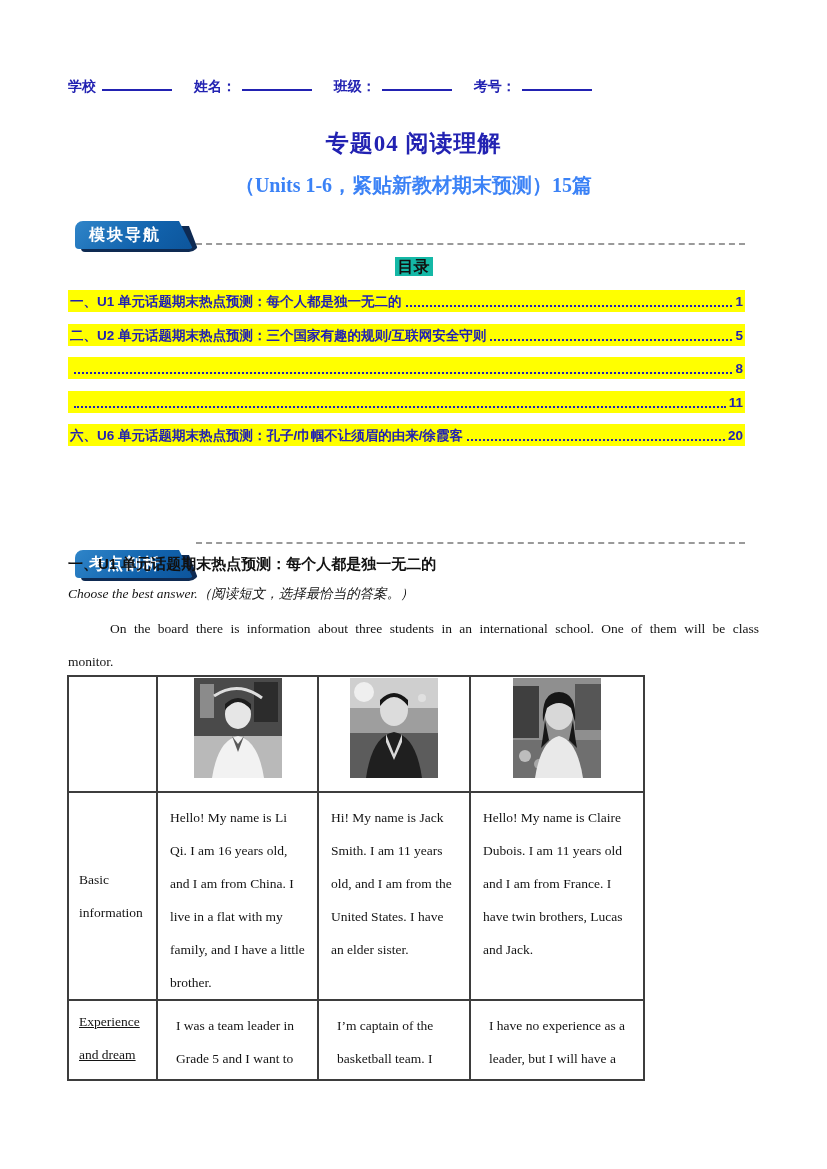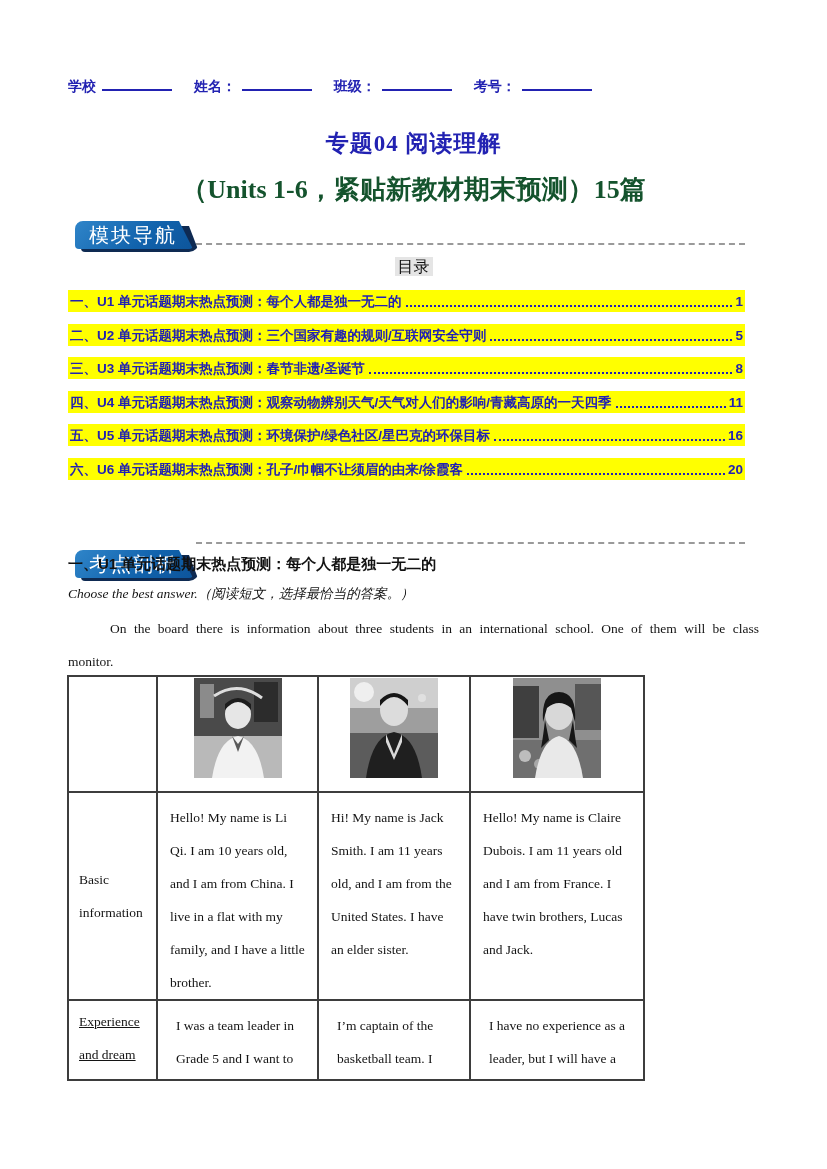--- a/index.html
+++ b/index.html
@@ -19,48 +19,48 @@
     display:inline-block;width:70px;height:13px;
     border-bottom:2px solid #2222b2;margin-right:18px;
   }
   
   .title{
     position:absolute;top:128px;left:0;width:100%;text-align:center;
     font-weight:bold;font-size:23px;color:#2222b2;letter-spacing:1px;
   }
   .subtitle{
     position:absolute;top:172px;left:0;width:100%;text-align:center;
-    font-weight:bold;font-size:26px;color:#14532d;
+    font-weight:bold;font-size:20px;color:#3b82f6;
   }
   
   .ribbon{position:absolute;left:75px;height:28px;width:118px;}
   .ribbon .back{
     position:absolute;left:6px;top:5px;right:-6px;bottom:-3px;
     background:#0e2a52;border-radius:4px 4px 10px 4px;
     clip-path:polygon(0 0,calc(100% - 10px) 0,100% 100%,0 100%);
   }
   .ribbon .front{
     position:absolute;left:0;top:0;right:0;bottom:0;
     background:linear-gradient(135deg,#2f85c9 0%,#1162ac 60%,#0d559b 100%);
     border-radius:8px 4px 4px 4px;
     clip-path:polygon(0 0,calc(100% - 14px) 0,100% 100%,0 100%);
     color:#ffffff;font-family:"Liberation Sans","DejaVu Sans",sans-serif;
-    font-weight:normal;font-size:20px;line-height:28px;text-indent:14px;
+    font-weight:bold;font-size:16px;line-height:28px;text-indent:14px;
     letter-spacing:2px;
   }
   .dashline{
     position:absolute;left:196px;width:549px;border-top:2px dashed #9a9a9a;height:0;
   }
   
   .toc-head{
     position:absolute;top:257px;left:0;width:100%;text-align:center;
     font-family:"Liberation Sans","DejaVu Sans",sans-serif;
     font-weight:bold;font-size:16px;color:#111;
   }
-  .toc-head b{background:#e5e5e5;padding:1px 3px;font-weight:normal;}
+  .toc-head b{background:#14b8a6;padding:1px 3px;font-weight:bold;}
   .toc{position:absolute;left:68px;top:290px;width:677px;}
   .toc-entry{
     display:flex;align-items:flex-end;background:#ffff00;
     height:22px;margin-bottom:11.6px;padding:0 2px;
     font-family:"Liberation Sans","DejaVu Sans",sans-serif;
     font-weight:bold;font-size:13.5px;color:#2222b2;cursor:pointer;
   }
   .toc-entry .lbl{white-space:nowrap;line-height:21px;}
   .toc-entry .dots{flex:1;border-bottom:2px dotted #2222b2;margin:0 3px 5px 4px;min-width:12px;}
   .toc-entry .pg{line-height:21px;}
@@ -125,33 +125,26 @@
       <span class="lbl">一、U1 单元话题期末热点预测：每个人都是独一无二的</span>
       <span class="dots"></span>
       <span class="pg">1</span>
     </div>
     <div class="toc-entry">
       <span class="lbl">二、U2 单元话题期末热点预测：三个国家有趣的规则/互联网安全守则</span>
       <span class="dots"></span>
       <span class="pg">5</span>
     </div>
     <div class="toc-entry">
-      <span class="lbl">三、U3 单元话题期末热点预测：春节非遗/圣诞节</span>
       <span class="dots"></span>
       <span class="pg">8</span>
     </div>
     <div class="toc-entry">
-      <span class="lbl">四、U4 单元话题期末热点预测：观察动物辨别天气/天气对人们的影响/青藏高原的一天四季</span>
       <span class="dots"></span>
       <span class="pg">11</span>
-    </div>
-    <div class="toc-entry">
-      <span class="lbl">五、U5 单元话题期末热点预测：环境保护/绿色社区/星巴克的环保目标</span>
-      <span class="dots"></span>
-      <span class="pg">16</span>
     </div>
     <div class="toc-entry">
       <span class="lbl">六、U6 单元话题期末热点预测：孔子/巾帼不让须眉的由来/徐霞客</span>
       <span class="dots"></span>
       <span class="pg">20</span>
     </div>
   </div>
 
   <div class="ribbon" style="top:550px;">
     <div class="back"></div>
@@ -219,21 +212,21 @@
             <path d="M22 100 Q28 62 46 58 Q64 62 70 100 Z" fill="#e9e9e9"></path>
           </svg>
         </span>
       </td>
     </tr>
     <tr class="row-basic">
       <td class="label-cell">
         <div>Basic information</div>
       </td>
       <td>
-        <div class="txt">Hello! My name is Li Qi. I am 10 years old, and I am from China. I live in a flat with my family, and I have a little brother.</div>
+        <div class="txt">Hello! My name is Li Qi. I am 16 years old, and I am from China. I live in a flat with my family, and I have a little brother.</div>
       </td>
       <td>
         <div class="txt">Hi! My name is Jack Smith. I am 11 years old, and I am from the United States. I have an elder sister.</div>
       </td>
       <td>
         <div class="txt">Hello! My name is Claire Dubois. I am 11 years old and I am from France. I have twin brothers, Lucas and Jack.</div>
       </td>
     </tr>
     <tr class="row-exp">
       <td class="label-cell">

